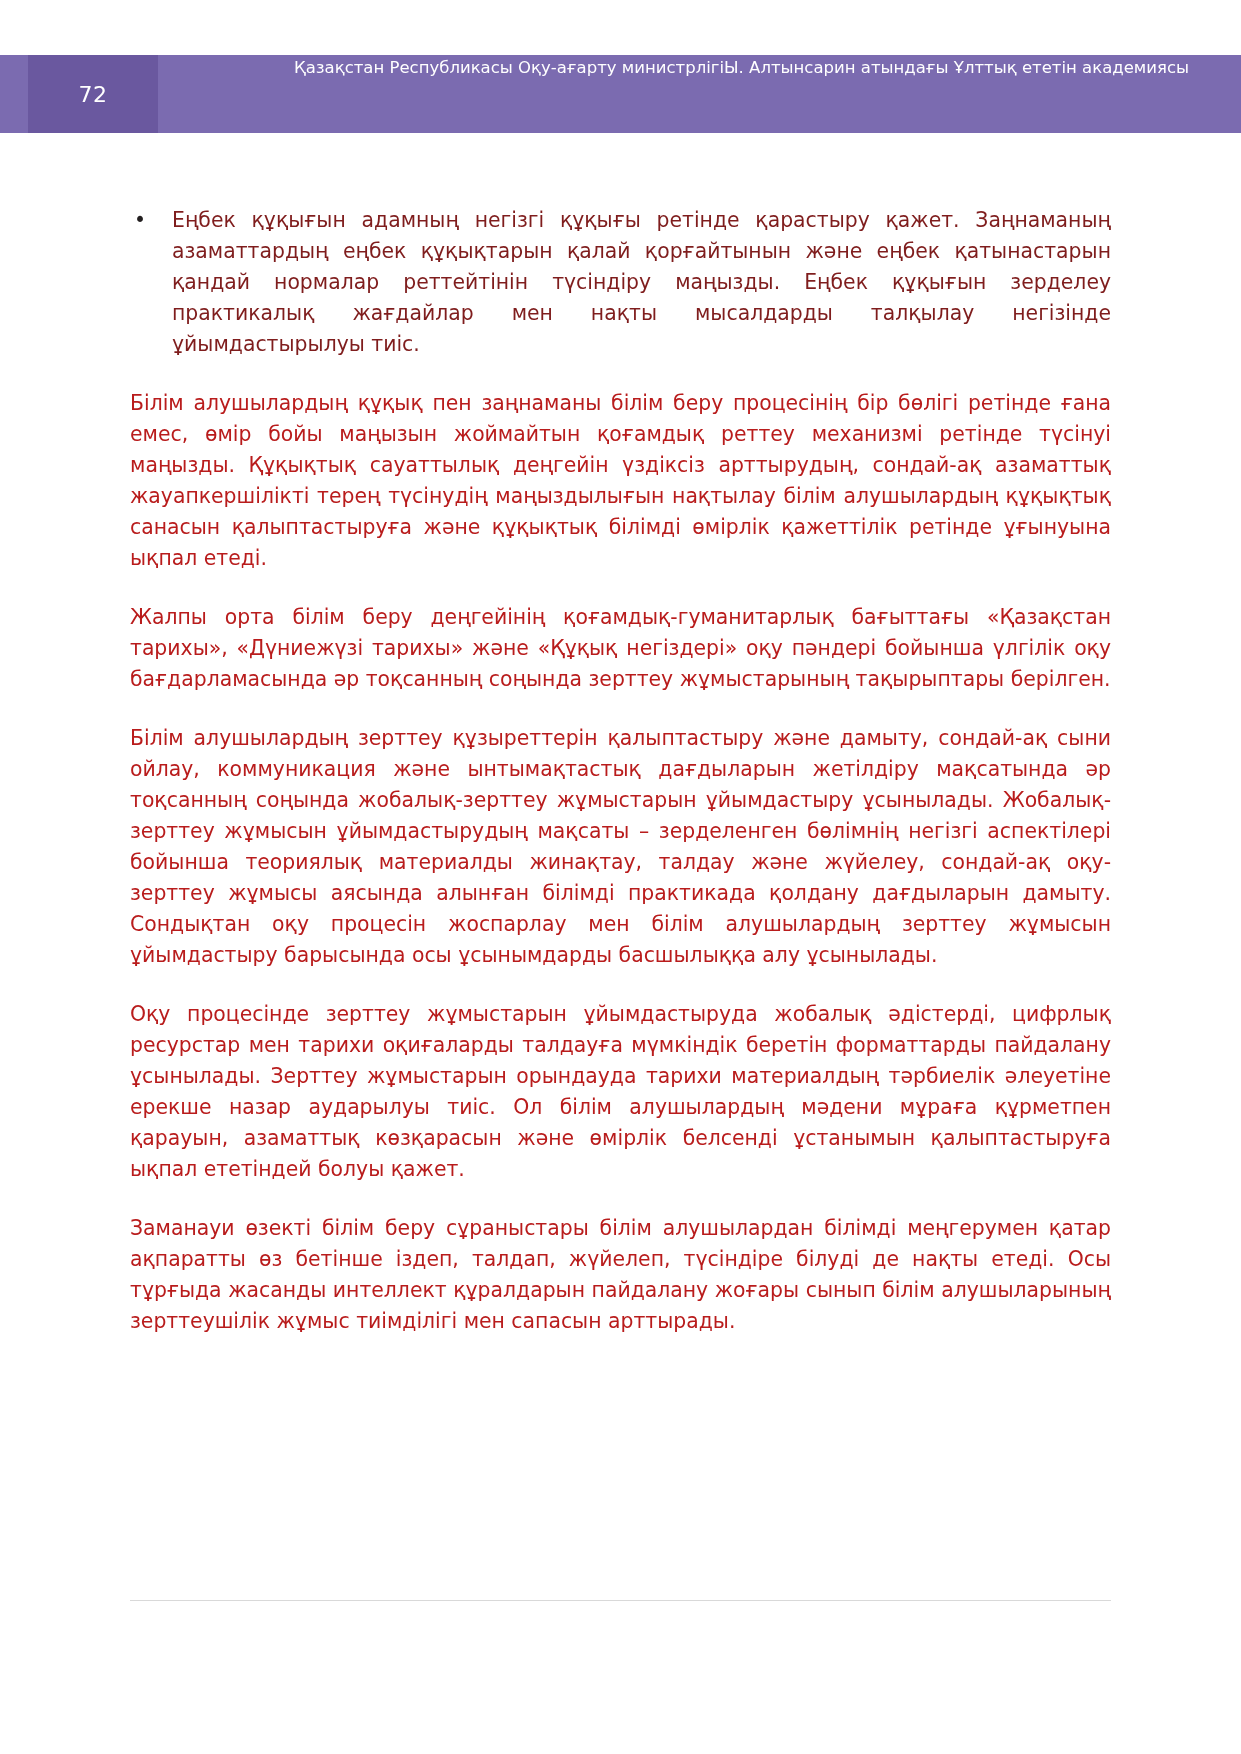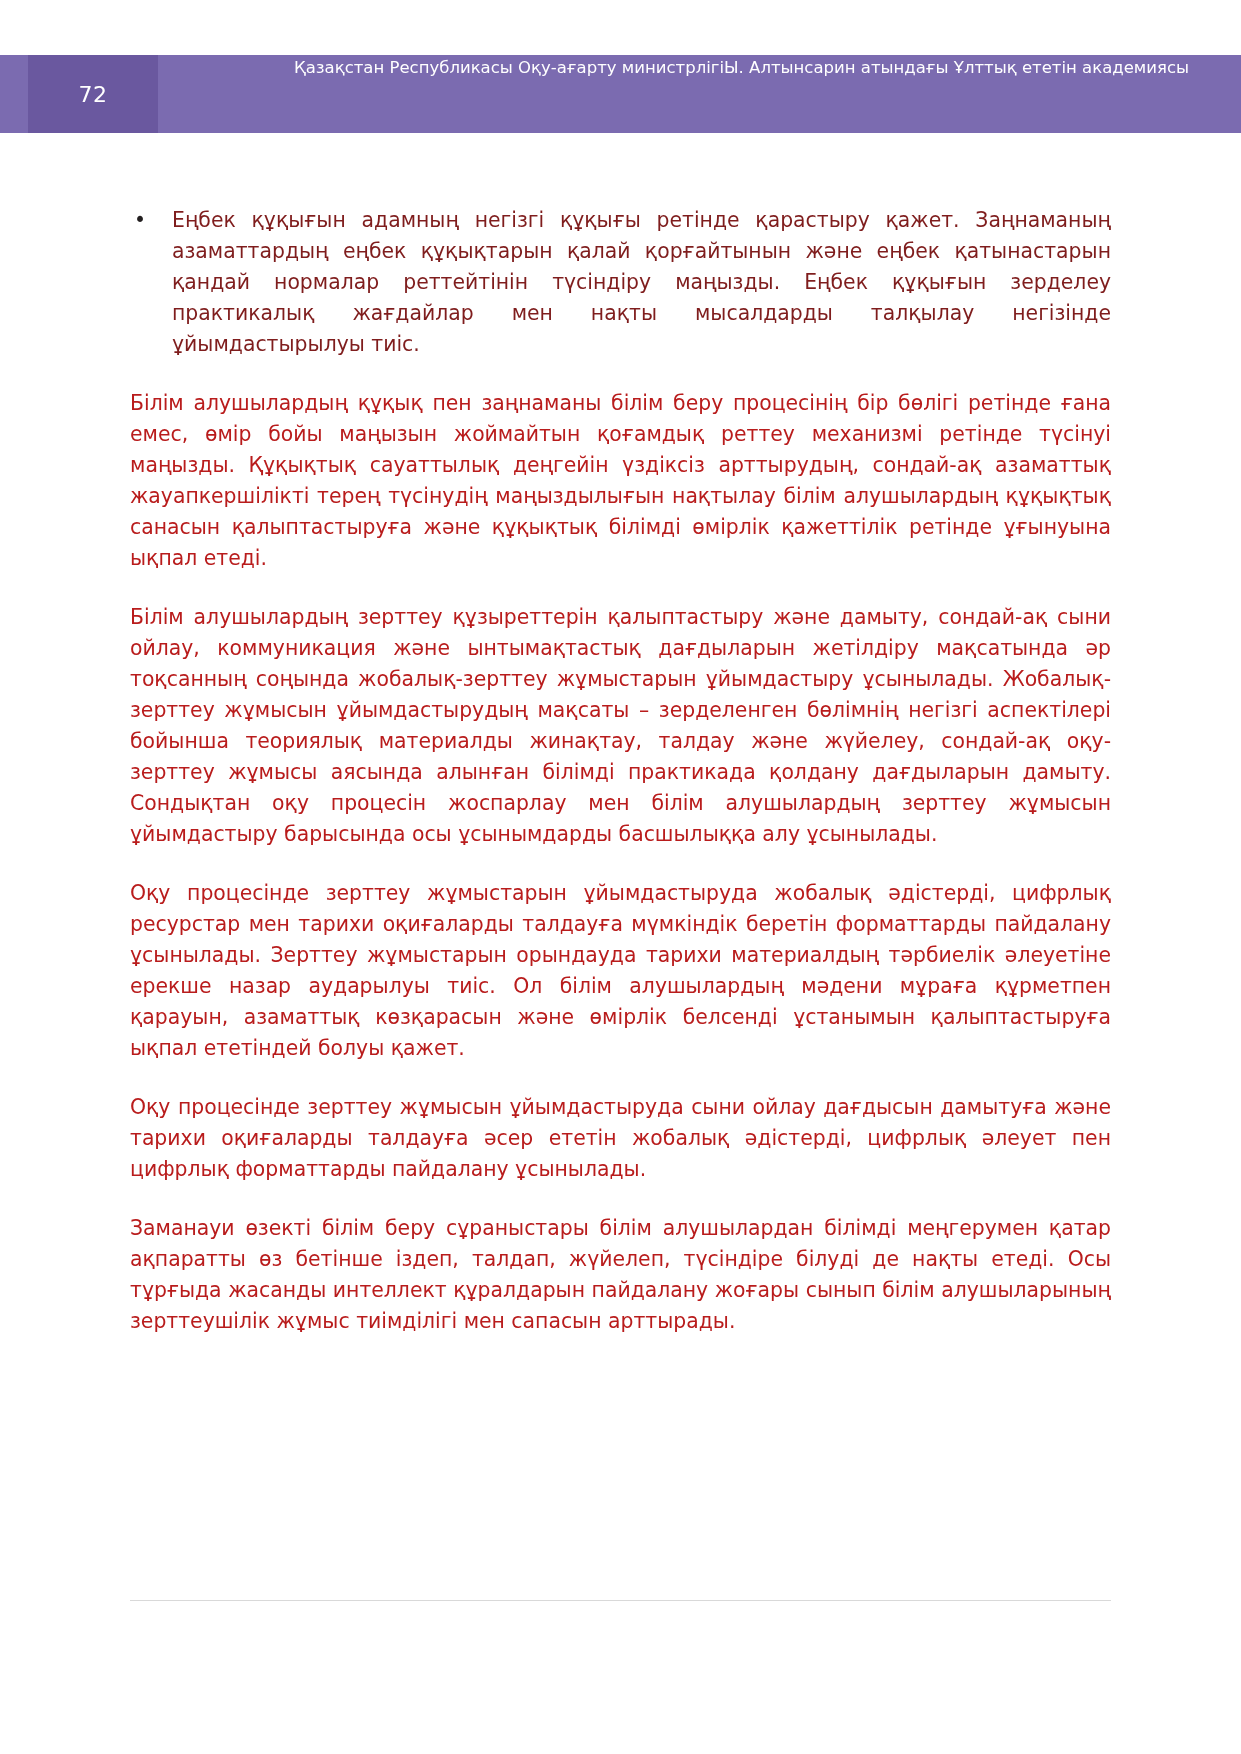--- a/index.html
+++ b/index.html
@@ -119,20 +119,20 @@
 </div>
 
 <div class="content">
 
   <div class="bullet-block">
     <span class="bullet-mark">•</span>
     <span class="bullet-text">Еңбек құқығын адамның негізгі құқығы ретінде қарастыру қажет. Заңнаманың азаматтардың еңбек құқықтарын қалай қорғайтынын және еңбек қатынастарын қандай нормалар реттейтінін түсіндіру маңызды. Еңбек құқығын зерделеу практикалық жағдайлар мен нақты мысалдарды талқылау негізінде ұйымдастырылуы тиіс.</span>
   </div>
 
   <p class="para">Білім алушылардың құқық пен заңнаманы білім беру процесінің бір бөлігі ретінде ғана емес, өмір бойы маңызын жоймайтын қоғамдық реттеу механизмі ретінде түсінуі маңызды. Құқықтық сауаттылық деңгейін үздіксіз арттырудың, сондай-ақ азаматтық жауапкершілікті терең түсінудің маңыздылығын нақтылау білім алушылардың құқықтық санасын қалыптастыруға және құқықтық білімді өмірлік қажеттілік ретінде ұғынуына ықпал етеді.</p>
+  <p class="para">Жалпы орта білім беру деңгейінің қоғамдық-гуманитарлық бағыттағы «Қазақстан тарихы», «Дүниежүзі тарихы» және «Құқық негіздері» оқу пәндері бойынша үлгілік оқу бағдарламасында әр тоқсанның соңында зерттеу жұмыстарының тақырыптары берілген.</p>
   <p class="para">Білім алушылардың зерттеу құзыреттерін қалыптастыру және дамыту, сондай-ақ сыни ойлау, коммуникация және ынтымақтастық дағдыларын жетілдіру мақсатында әр тоқсанның соңында жобалық-зерттеу жұмыстарын ұйымдастыру ұсынылады. Жобалық-зерттеу жұмысын ұйымдастырудың мақсаты – зерделенген бөлімнің негізгі аспектілері бойынша теориялық материалды жинақтау, талдау және жүйелеу, сондай-ақ оқу-зерттеу жұмысы аясында алынған білімді практикада қолдану дағдыларын дамыту. Сондықтан оқу процесін жоспарлау мен білім алушылардың зерттеу жұмысын ұйымдастыру барысында осы ұсынымдарды басшылыққа алу ұсынылады.</p>
   <p class="para">Оқу процесінде зерттеу жұмыстарын ұйымдастыруда жобалық әдістерді, цифрлық ресурстар мен тарихи оқиғаларды талдауға мүмкіндік беретін форматтарды пайдалану ұсынылады. Зерттеу жұмыстарын орындауда тарихи материалдың тәрбиелік әлеуетіне ерекше назар аударылуы тиіс. Ол білім алушылардың мәдени мұраға құрметпен қарауын, азаматтық көзқарасын және өмірлік белсенді ұстанымын қалыптастыруға ықпал ететіндей болуы қажет.</p>
-  <p class="para">Оқу процесінде зерттеу жұмысын ұйымдастыруда сыни ойлау дағдысын дамытуға және тарихи оқиғаларды талдауға әсер ететін жобалық әдістерді, цифрлық әлеует пен цифрлық форматтарды пайдалану ұсынылады.</p>
   <p class="para">Заманауи өзекті білім беру сұраныстары білім алушылардан білімді меңгерумен қатар ақпаратты өз бетінше іздеп, талдап, жүйелеп, түсіндіре білуді де нақты етеді. Осы тұрғыда жасанды интеллект құралдарын пайдалану жоғары сынып білім алушыларының зерттеушілік жұмыс тиімділігі мен сапасын арттырады.</p>
 
 </div>
 
 <div class="footer-rule"></div>
 
 </body></html>

